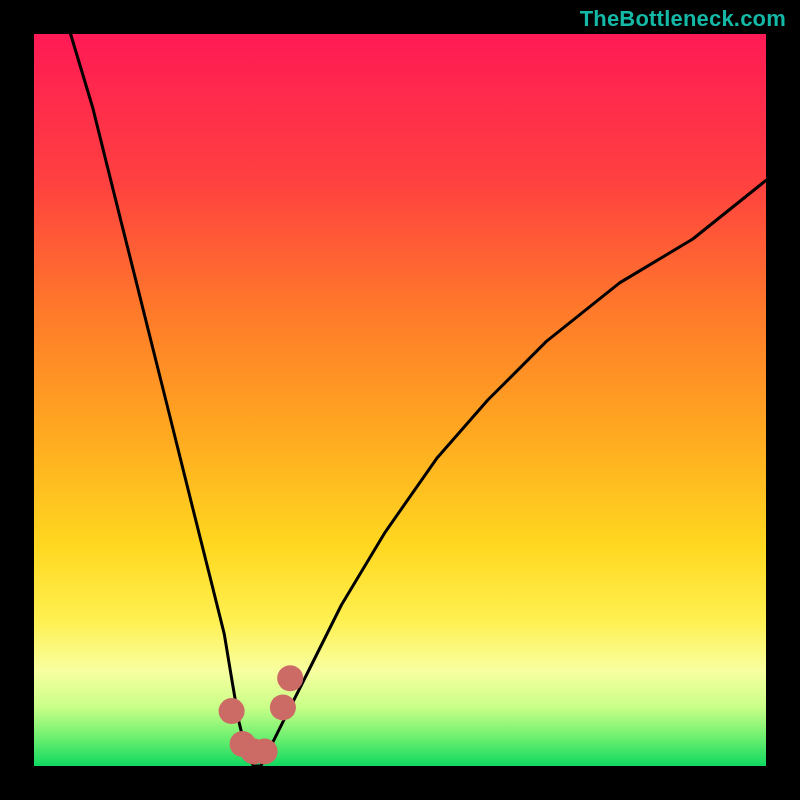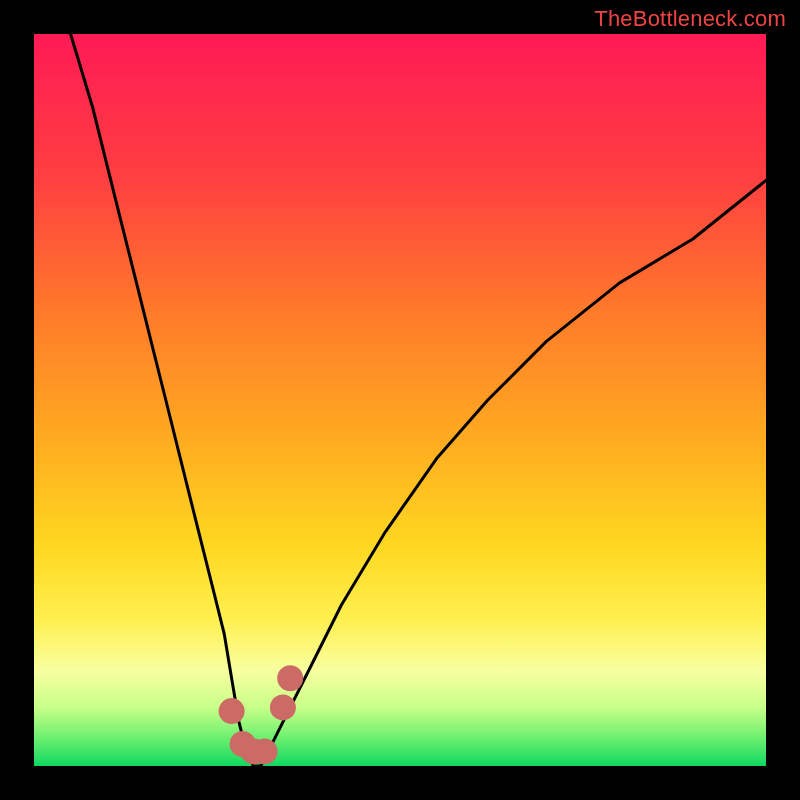--- a/index.html
+++ b/index.html
@@ -14,22 +14,22 @@
     position: relative;
     width: 800px;
     height: 800px;
   }
   .watermark {
     position: absolute;
     top: 6px;
     right: 14px;
     font-family: Arial, Helvetica, sans-serif;
     font-size: 22px;
-    font-weight: 400;
-    color: #ef4444;
+    font-weight: 700;
+    color: #14b8a6;
     letter-spacing: 0.2px;
     z-index: 5;
   }
   svg {
     position: absolute;
     top: 0;
     left: 0;
   }
 </style>
 </head>

